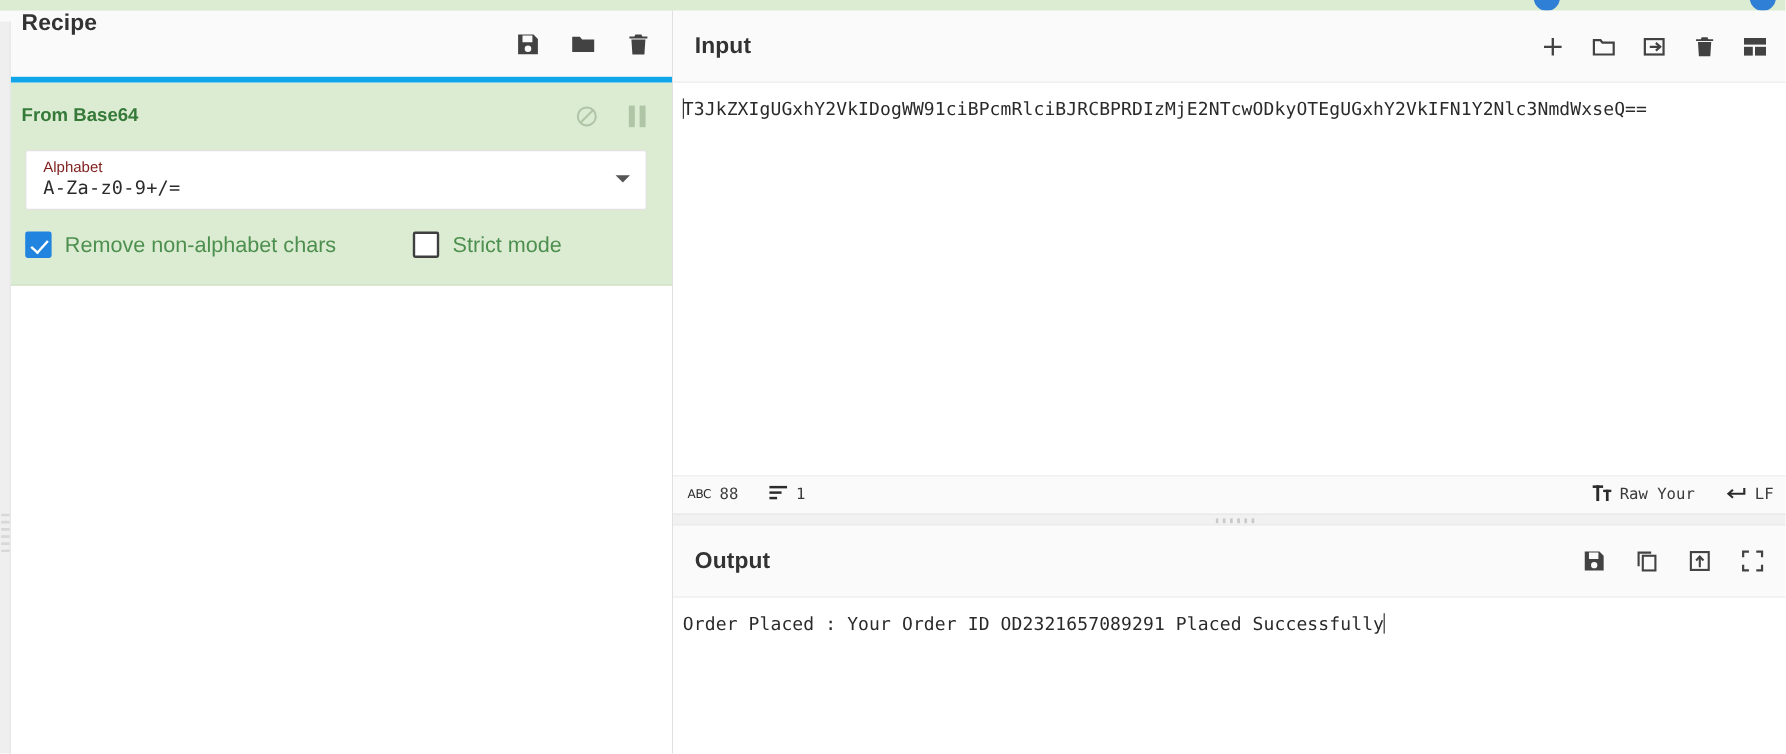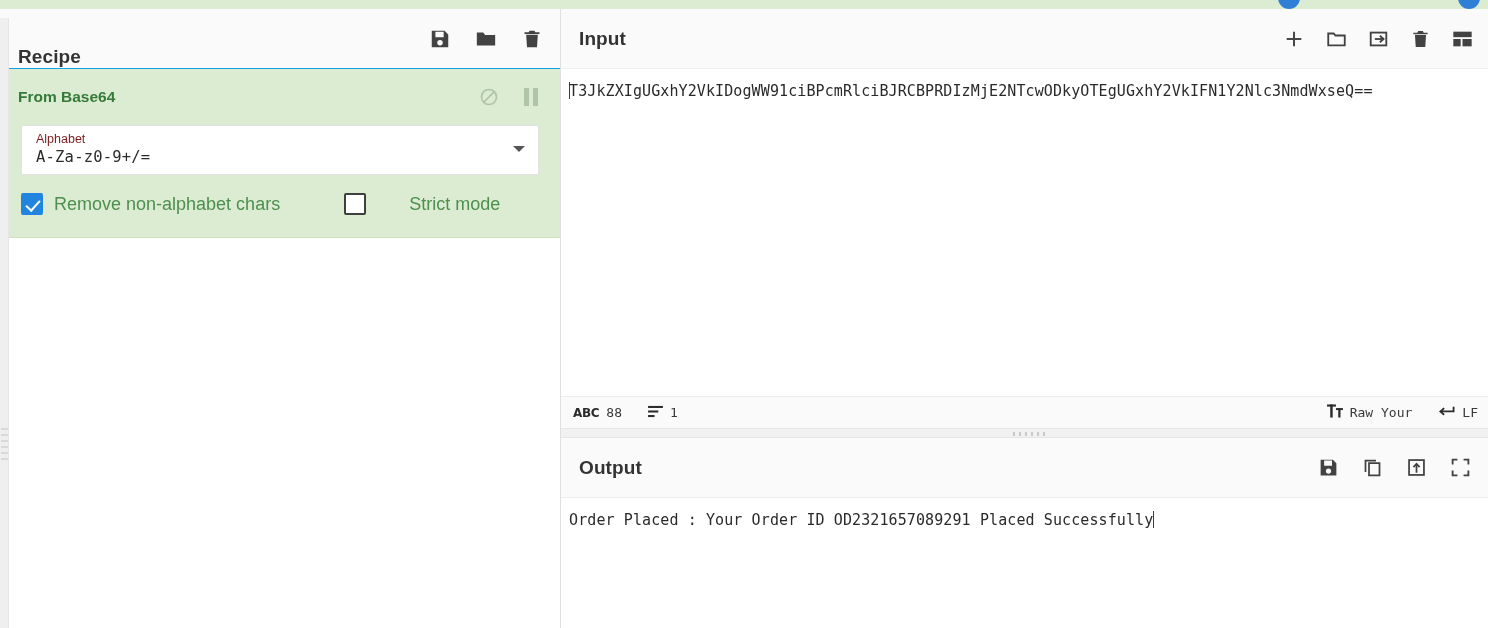--- a/index.html
+++ b/index.html
@@ -45,23 +45,23 @@
     position: absolute;
     left: 0; top: 9px;
     width: 561px; height: 619px;
     background: #ffffff;
     border-right: 1px solid #e0e0e0;
   }
   .pane-head {
     position: relative;
     height: 60px;
     background: #fafafa;
-    border-bottom: 1px solid #0ea5e9;
+    border-bottom: 5px solid #0ea5e9;
     display: flex;
-    align-items: flex-end;
+    align-items: flex-start;
     padding: 0 18px;
   }
   .pane-title {
     font-size: 19px;
     font-weight: bold;
     color: #333333;
     letter-spacing: 0.1px;
   }
   .head-icons {
     position: absolute;
@@ -152,21 +152,21 @@
     display: flex;
     align-items: center;
     margin-top: 18px;
     padding: 0 21px;
   }
   .chk-wrap {
     display: flex;
     align-items: center;
     cursor: pointer;
   }
-  .chk-wrap.second { margin-left: 64px; gap: 32px; }
+  .chk-wrap.second { margin-left: 64px; }
   .chk-box {
     width: 22px; height: 22px;
     border: 2px solid #3f3f3f;
     background: #ffffff;
     border-radius: 2px;
     flex: none;
   }
   .chk-box.checked {
     background: #2185e0;
     border-color: #2185e0;
@@ -277,22 +277,22 @@
     margin-right: 26px;
     cursor: pointer;
   }
   .status-right {
     margin-left: auto;
     display: flex; align-items: center;
   }
   .status-right .status-item { margin-right: 0; margin-left: 26px; }
   .abc-glyph {
     font-family: "DejaVu Sans", sans-serif;
-    font-size: 12px;
-    font-weight: bold;
+    font-size: 10px;
+    font-weight: normal;
     letter-spacing: -0.3px;
     color: #2b2b2b;
   }
 
   
   #hsplit {
     position: absolute;
     left: 0; top: 419px;
     width: 927px; height: 10px;
     background: #f1f1f1;

